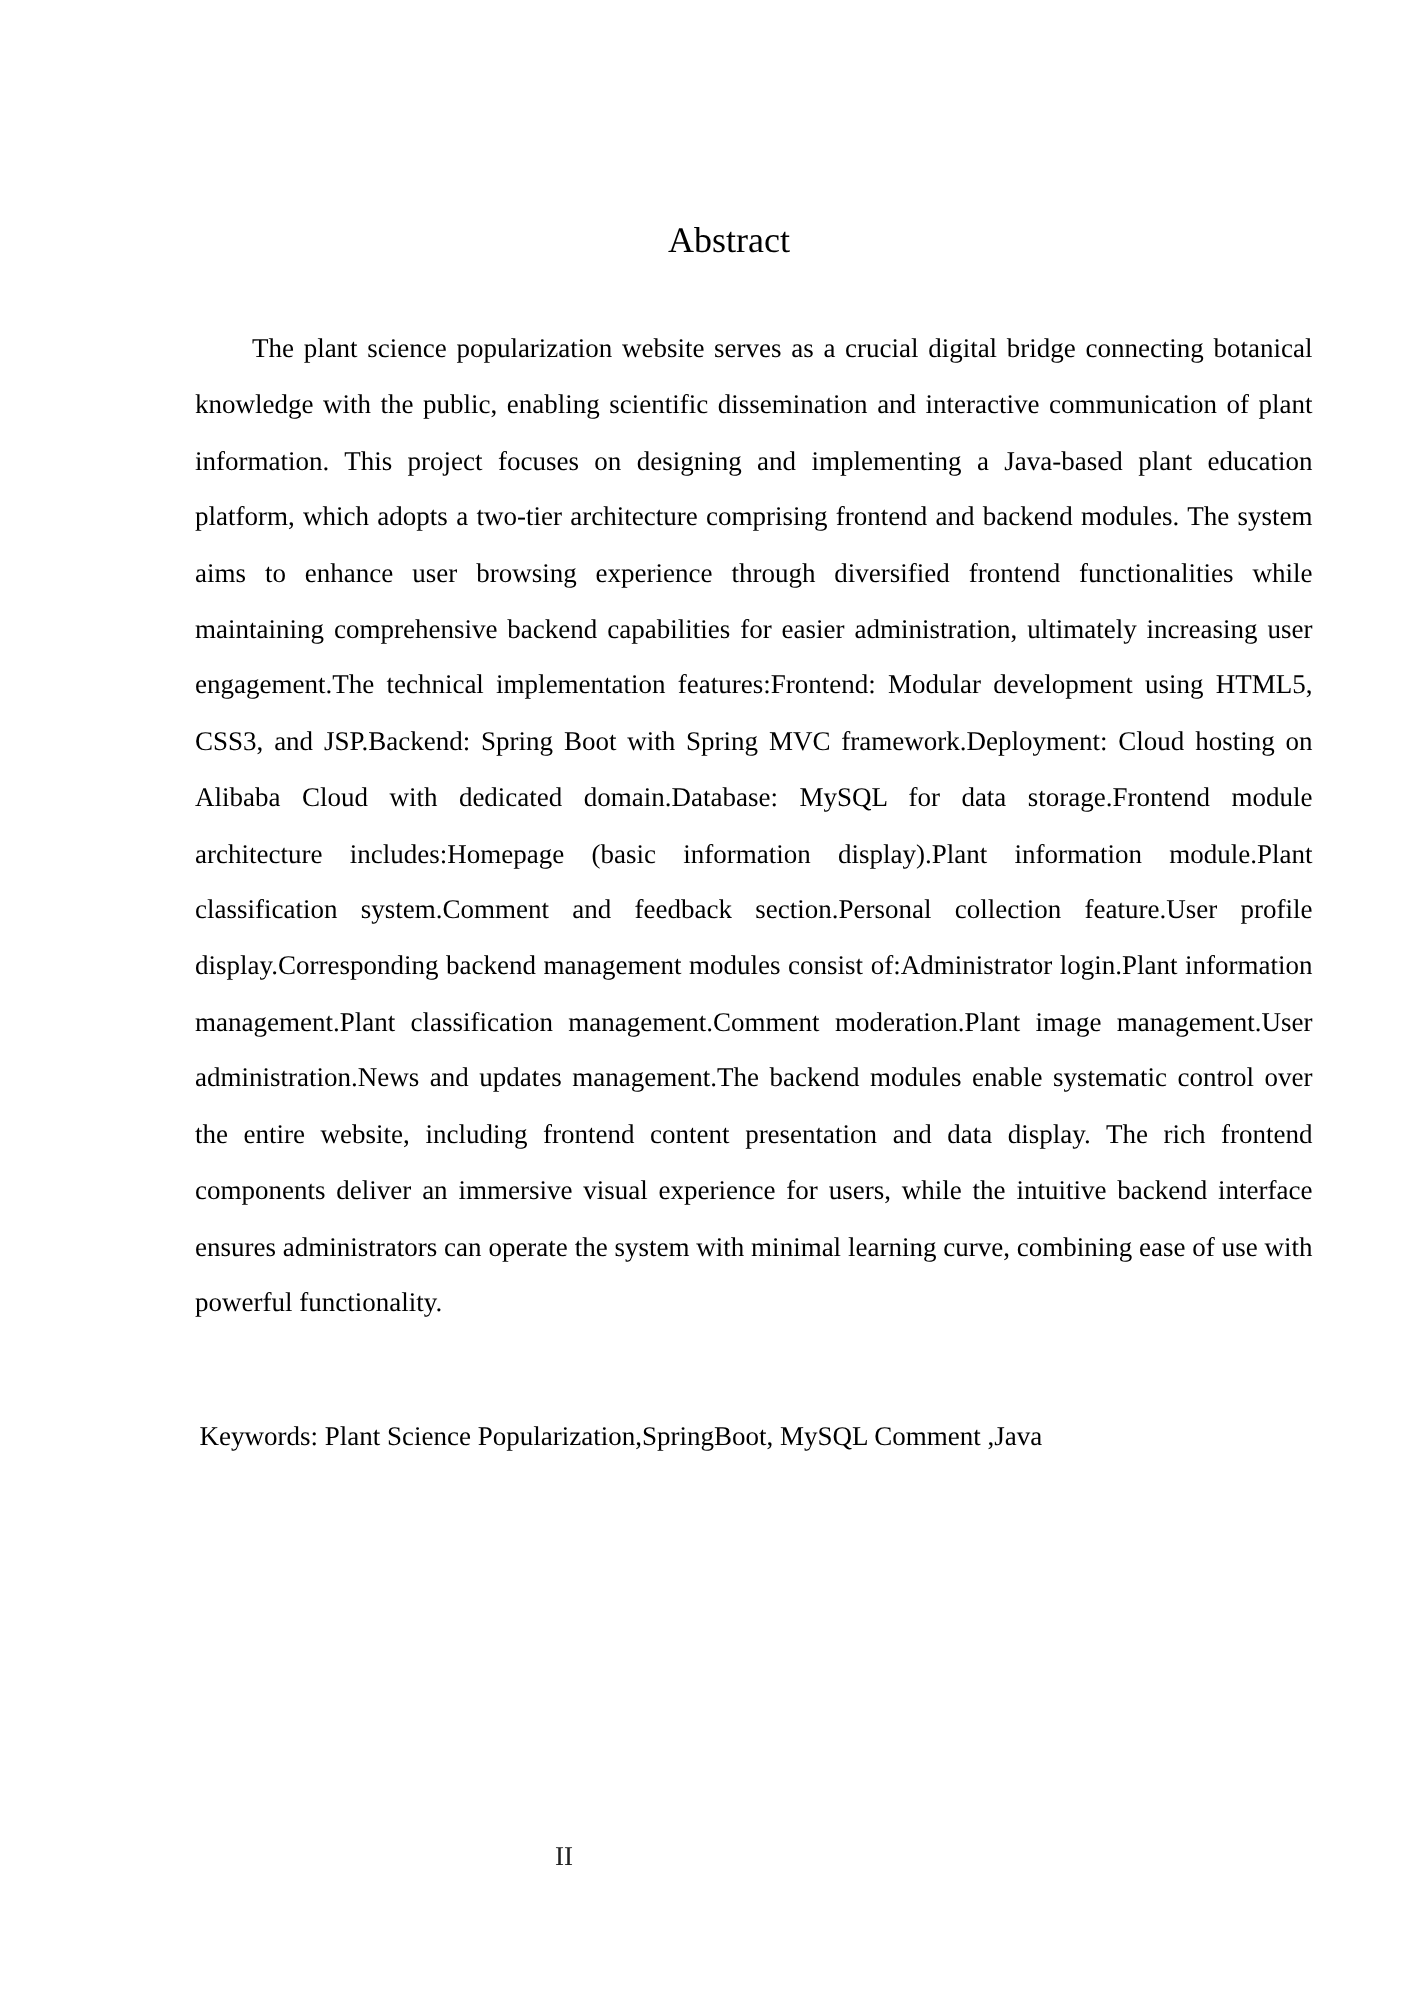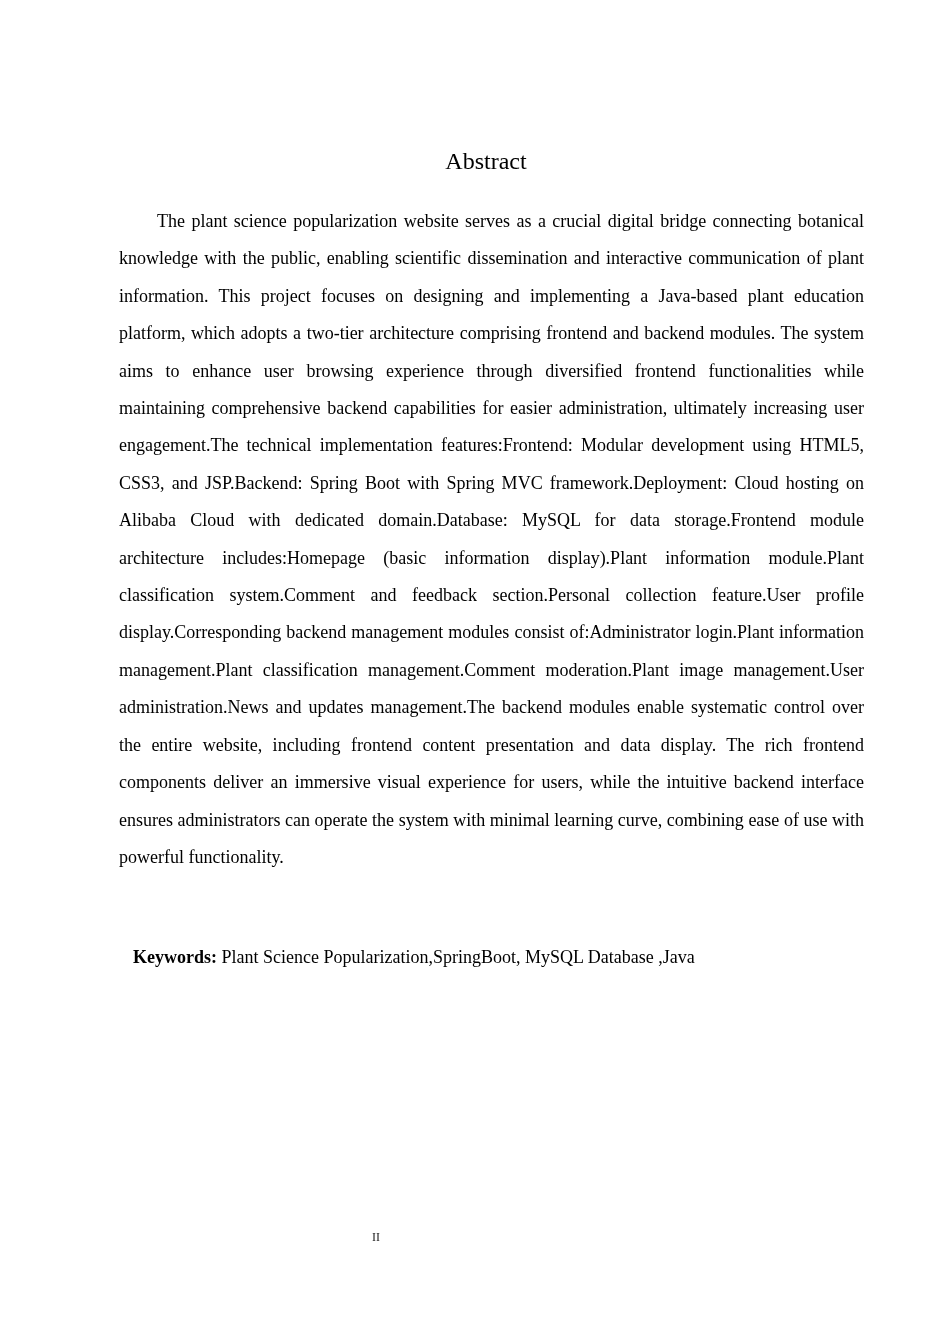--- a/index.html
+++ b/index.html
@@ -30,53 +30,53 @@
       font-size: 24px;
       line-height: 30px;
       margin: 0;
       font-weight: normal;
     }
     .body-text {
       position: absolute;
       top: 198px;
       left: 114px;
       width: 745px;
-      margin: 5px;
+      margin: 16px;
       font-size: 18px;
       line-height: 37.4px;
       text-align: justify;
       text-indent: 38px;
     }
     .keywords {
       position: absolute;
       top: 942px;
       left: 133px;
       width: 726px;
       margin: 0;
       font-size: 18px;
       line-height: 30px;
     }
     .keywords .kw-label {
-      font-weight: bold;
+      font-weight: normal;
     }
     .page-number {
       position: absolute;
       top: 1228px;
       left: 356px;
       width: 40px;
       text-align: center;
-      font-size: 12px;
+      font-size: 18px;
       line-height: 18px;
       color: #222222;
     }
   </style>
 </head>
 <body>
 
 <div class="page">
   <h1 class="title">Abstract</h1>
 
   <p class="body-text">The plant science popularization website serves as a crucial digital bridge connecting botanical knowledge with the public, enabling scientific dissemination and interactive communication of plant information. This project focuses on designing and implementing a Java-based plant education platform, which adopts a two-tier architecture comprising frontend and backend modules. The system aims to enhance user browsing experience through diversified frontend functionalities while maintaining comprehensive backend capabilities for easier administration, ultimately increasing user engagement.The technical implementation features:Frontend: Modular development using HTML5, CSS3, and JSP.Backend: Spring Boot with Spring MVC framework.Deployment: Cloud hosting on Alibaba Cloud with dedicated domain.Database: MySQL for data storage.Frontend module architecture includes:Homepage (basic information display).Plant information module.Plant classification system.Comment and feedback section.Personal collection feature.User profile display.Corresponding backend management modules consist of:Administrator login.Plant information management.Plant classification management.Comment moderation.Plant image management.User administration.News and updates management.The backend modules enable systematic control over the entire website, including frontend content presentation and data display. The rich frontend components deliver an immersive visual experience for users, while the intuitive backend interface ensures administrators can operate the system with minimal learning curve, combining ease of use with powerful functionality.</p>
 
-  <p class="keywords"><span class="kw-label">Keywords:</span><span class="kw-value"> Plant Science Popularization,SpringBoot, MySQL Database ,Java</span></p>
+  <p class="keywords"><span class="kw-label">Keywords:</span><span class="kw-value"> Plant Science Popularization,SpringBoot, MySQL Comment ,Java</span></p>
 
   <div class="page-number">II</div>
 </div>
 
 </body></html>

